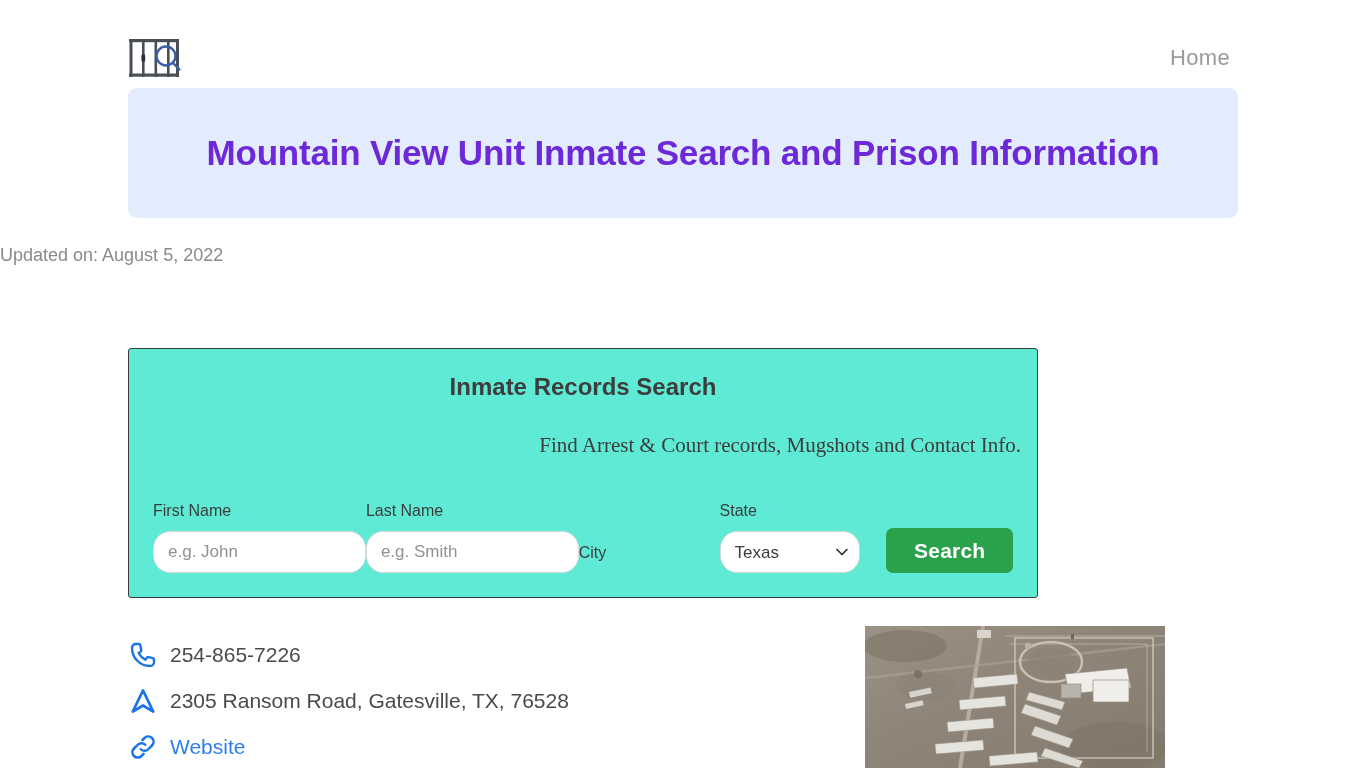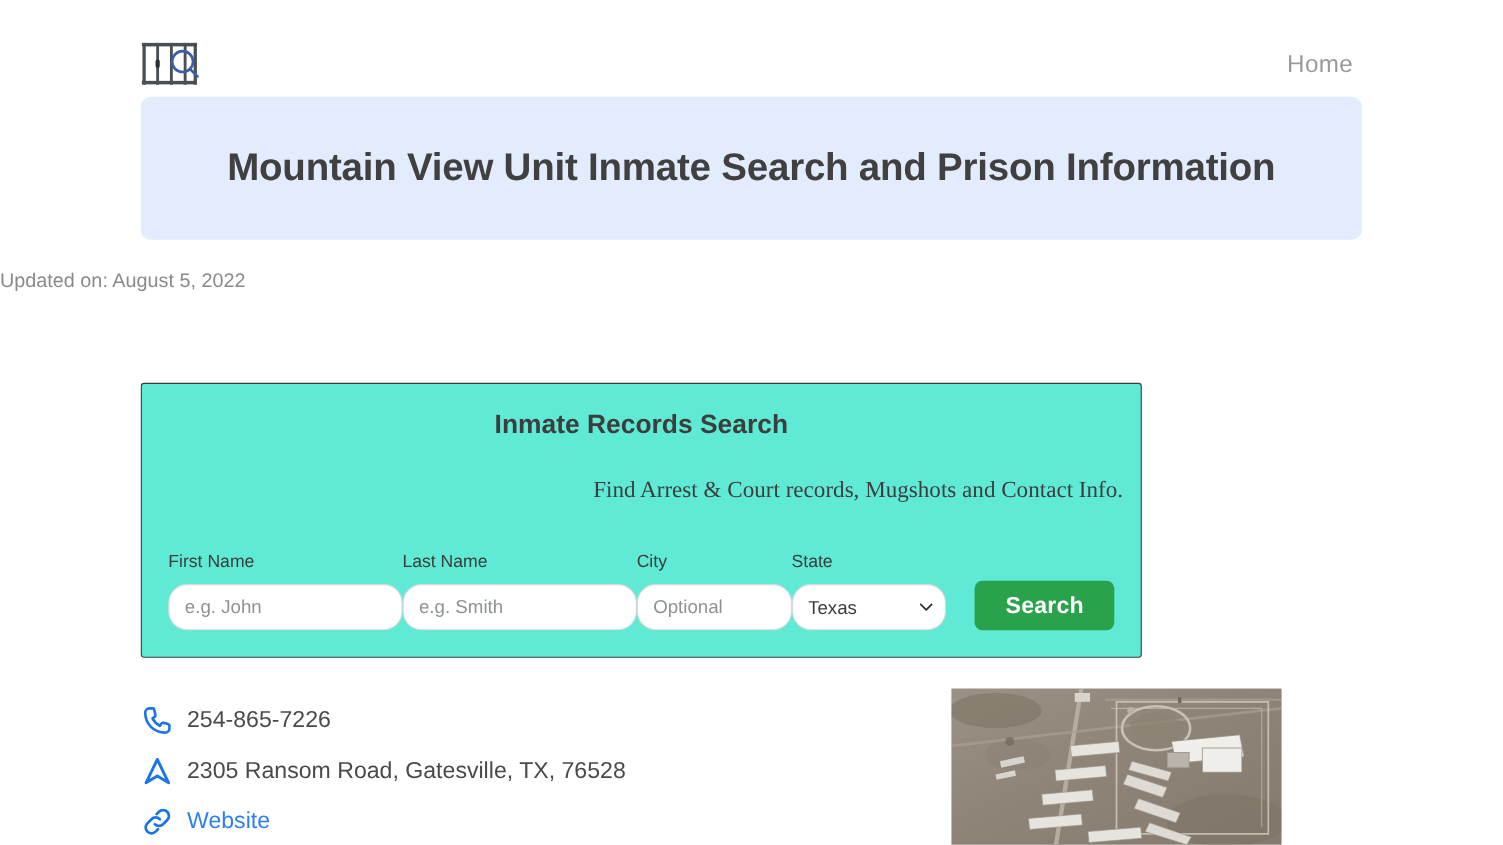--- a/index.html
+++ b/index.html
@@ -34,21 +34,21 @@
     background: #e3ecfc;
     border-radius: 9px;
     display: flex; align-items: center; justify-content: center;
     padding: 18px 60px;
   }
   .title-banner h1 {
     margin: 0;
     font-size: 35px;
     line-height: 48px;
     font-weight: 700;
-    color: #404040;
+    color: #6d28d9;
     text-align: center;
     letter-spacing: -0.2px;
   }
 
   .updated {
     position: absolute; left: 0; top: 245px; width: 1366px;
     text-align: left;
     font-size: 18px; color: #8a8a8a;
   }
 
@@ -187,21 +187,20 @@
         <input type="text" placeholder="e.g. John" style="">
       </div>
 
       <div class="field field-last">
         <label>Last Name</label>
         <input type="text" placeholder="e.g. Smith" style="">
       </div>
 
       <div class="field field-city">
         <label>City</label>
-        <input type="text" placeholder="Optional" style="">
       </div>
 
       <div class="field field-state">
         <label>State</label>
         <div class="select-wrap">
           <select>
             <option>Texas</option>
           </select>
           <svg class="chevron" viewBox="0 0 12 8">
             <path d="M1 1.5 L6 6.5 L11 1.5" fill="none" stroke="#2b2f33" stroke-width="1.6" stroke-linecap="round" stroke-linejoin="round"></path>

